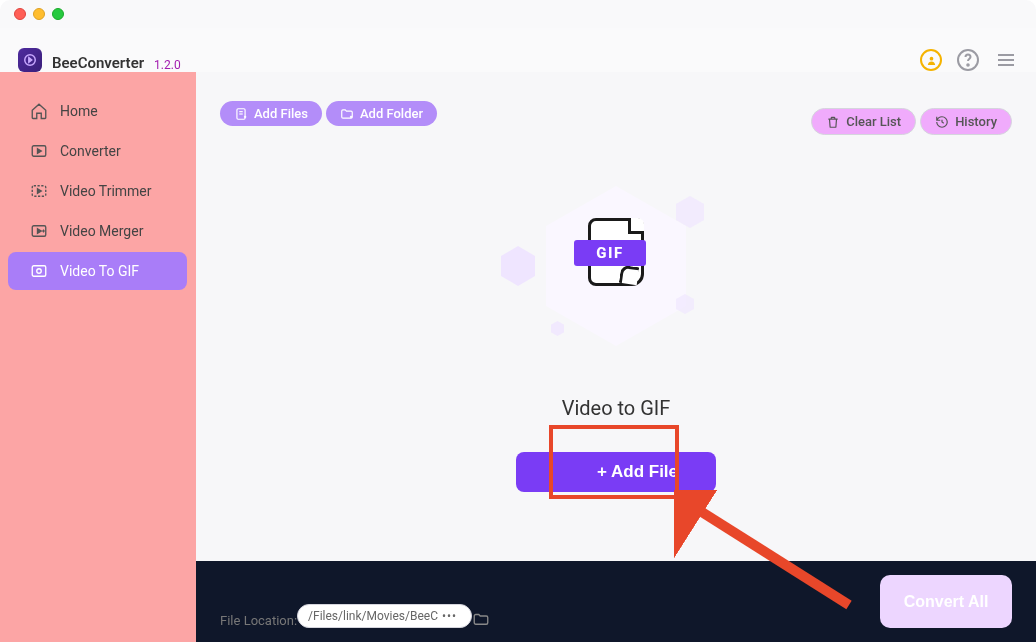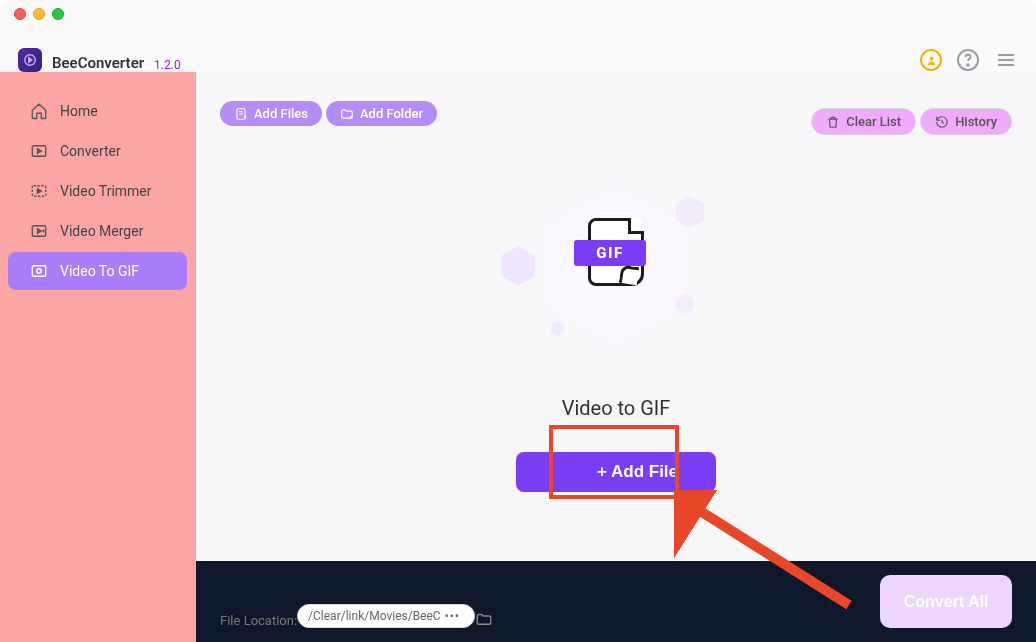--- a/index.html
+++ b/index.html
@@ -490,21 +490,21 @@
         <marker id="arrowhead" markerWidth="12" markerHeight="12" refX="2" refY="6" orient="auto">
           <polygon points="0 0, 12 6, 0 12" fill="#e8472a"></polygon>
         </marker>
       </defs>
       <line x1="175" y1="115" x2="12" y2="12" stroke="#e8472a" stroke-width="10" marker-end="url(#arrowhead)"></line>
     </svg>
 
     <div class="bottom-bar">
       <span class="file-loc-label">File Location:</span>
       <div class="file-loc-chip">
-        <span class="file-loc-text">/Clear/link/Movies/BeeC</span>
+        <span class="file-loc-text">/Files/link/Movies/BeeC</span>
         <span class="file-loc-dots">•••</span>
       </div>
       <span class="folder-open-icon">
         <svg viewBox="0 0 24 24" width="18" height="18" fill="none" stroke="currentColor" stroke-width="1.8">
             <path d="M3 8a2 2 0 012-2h4l2 2h8a2 2 0 012 2v7a2 2 0 01-2 2H5a2 2 0 01-2-2V8z"></path>
           </svg>
       </span>
       <div class="bottom-spacer"></div>
       <button class="convert-all-btn">
         <span>Convert All</span>

